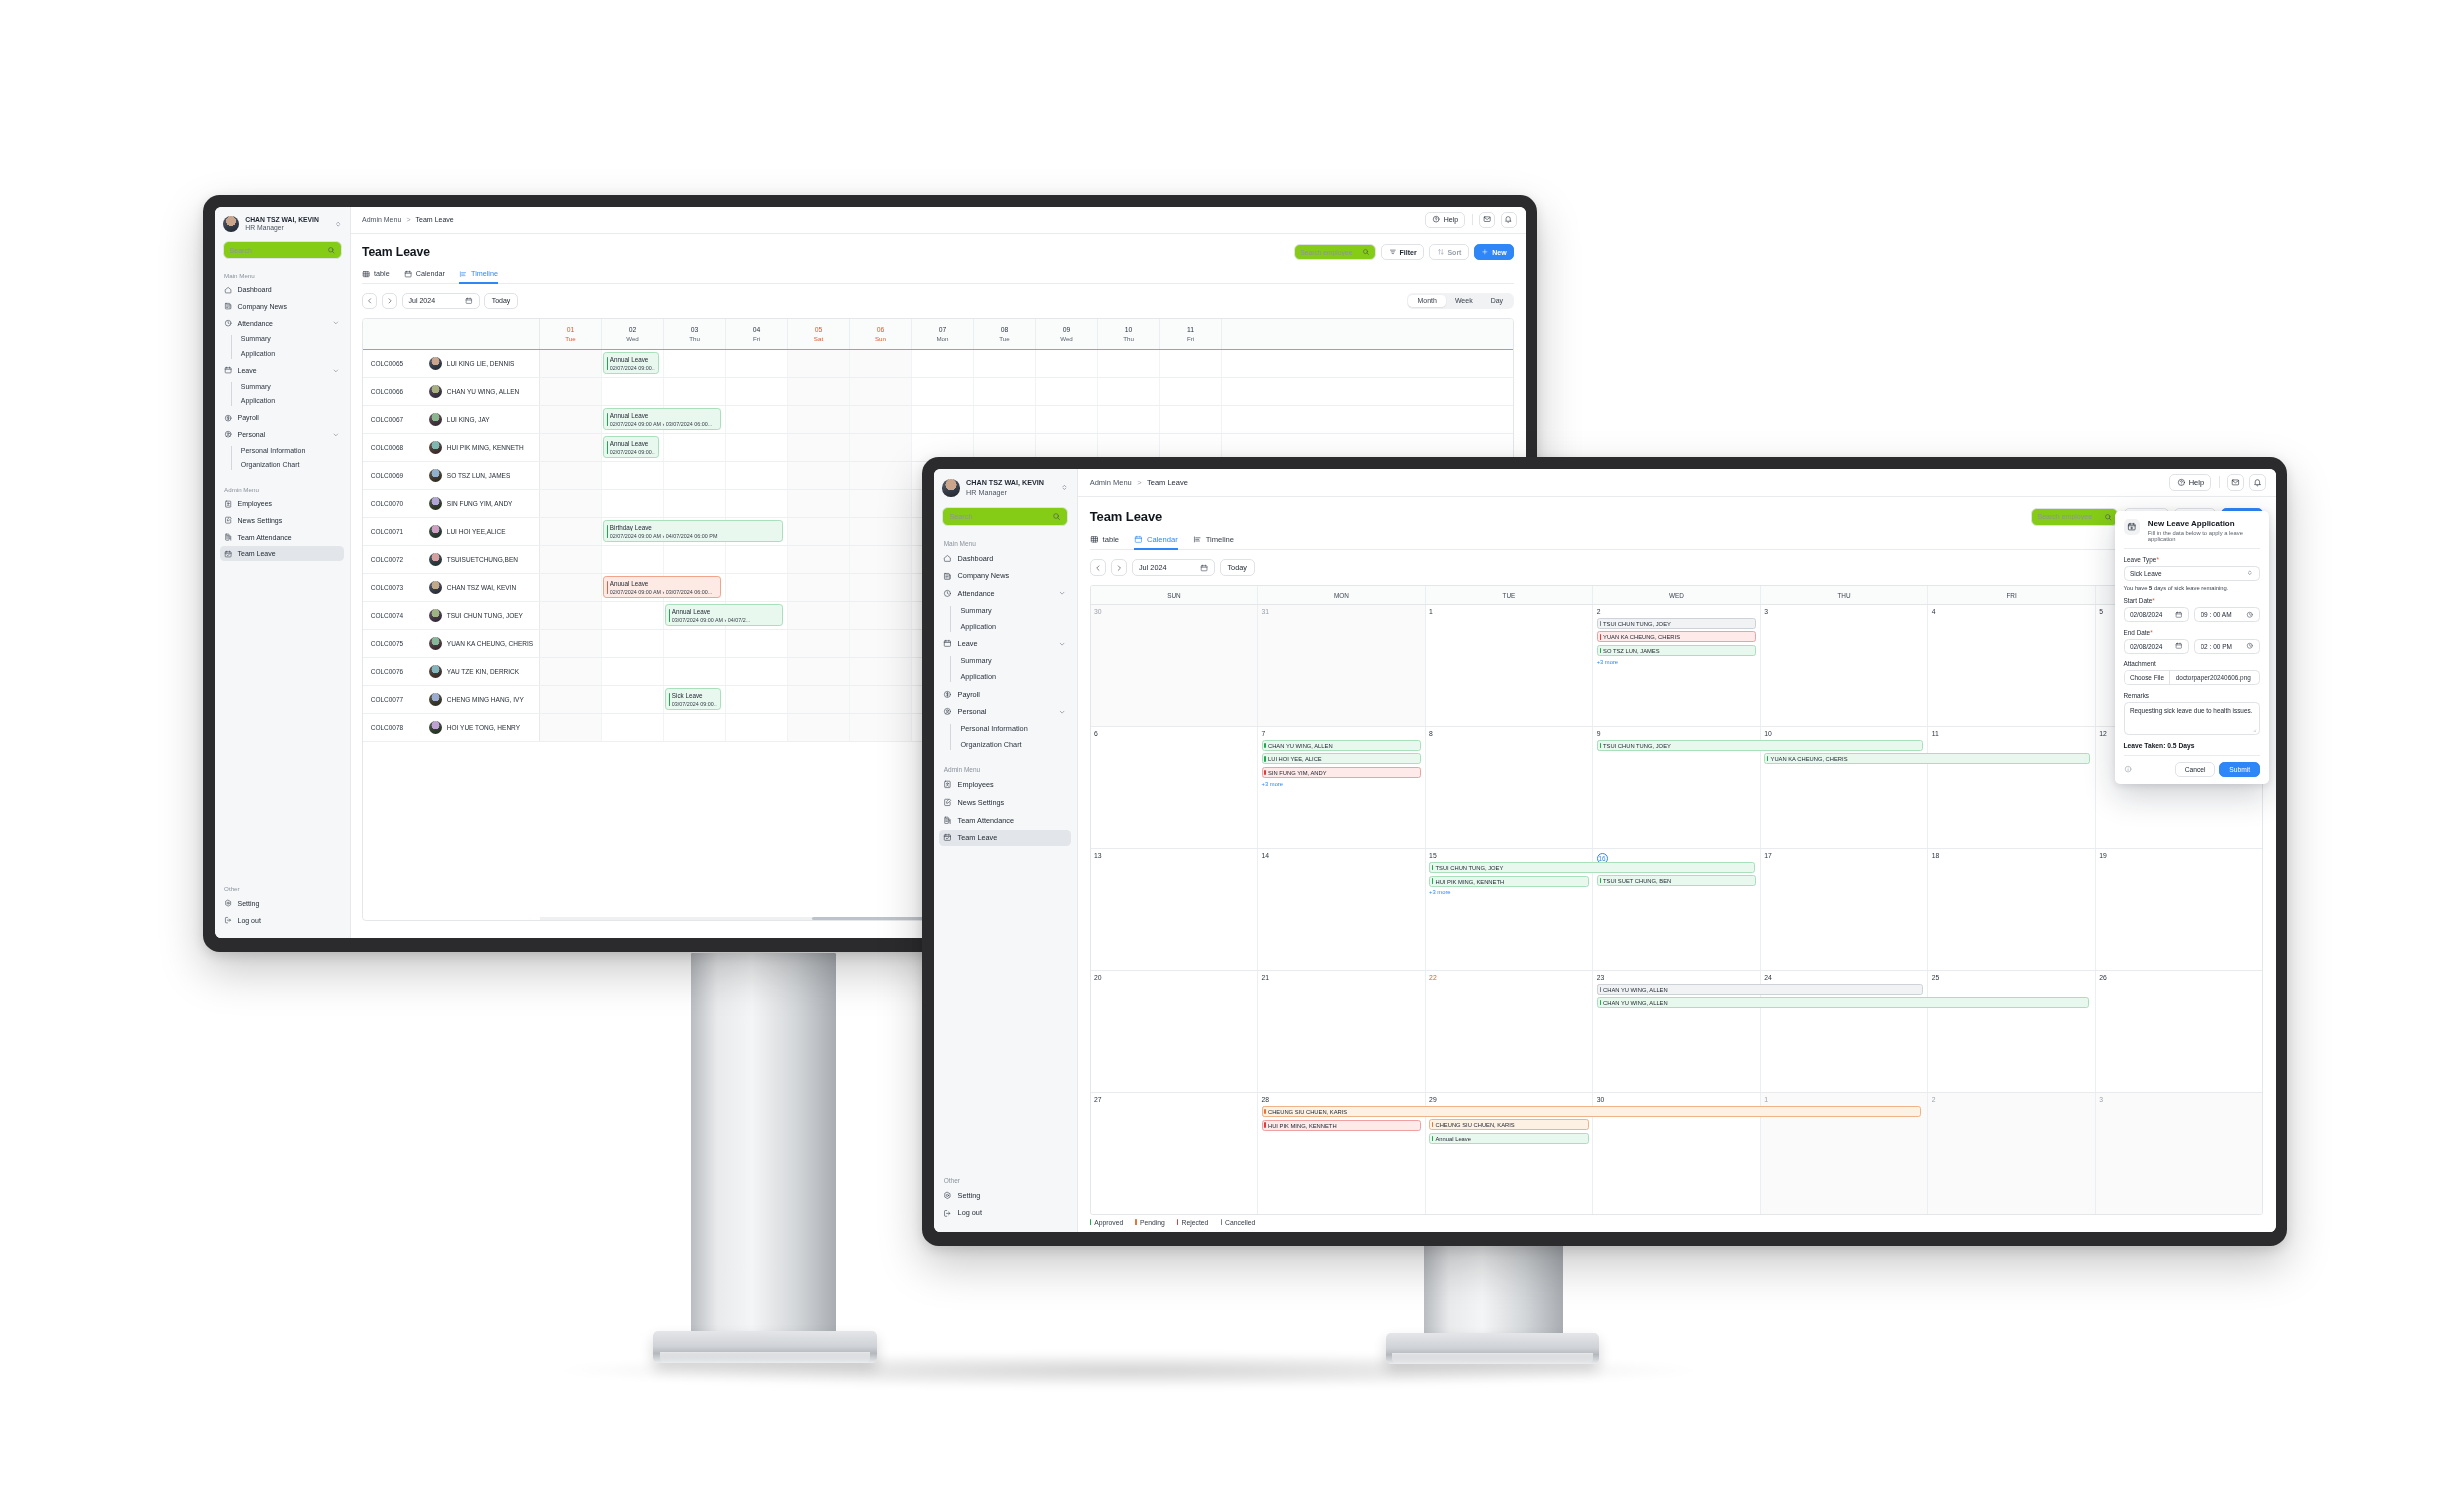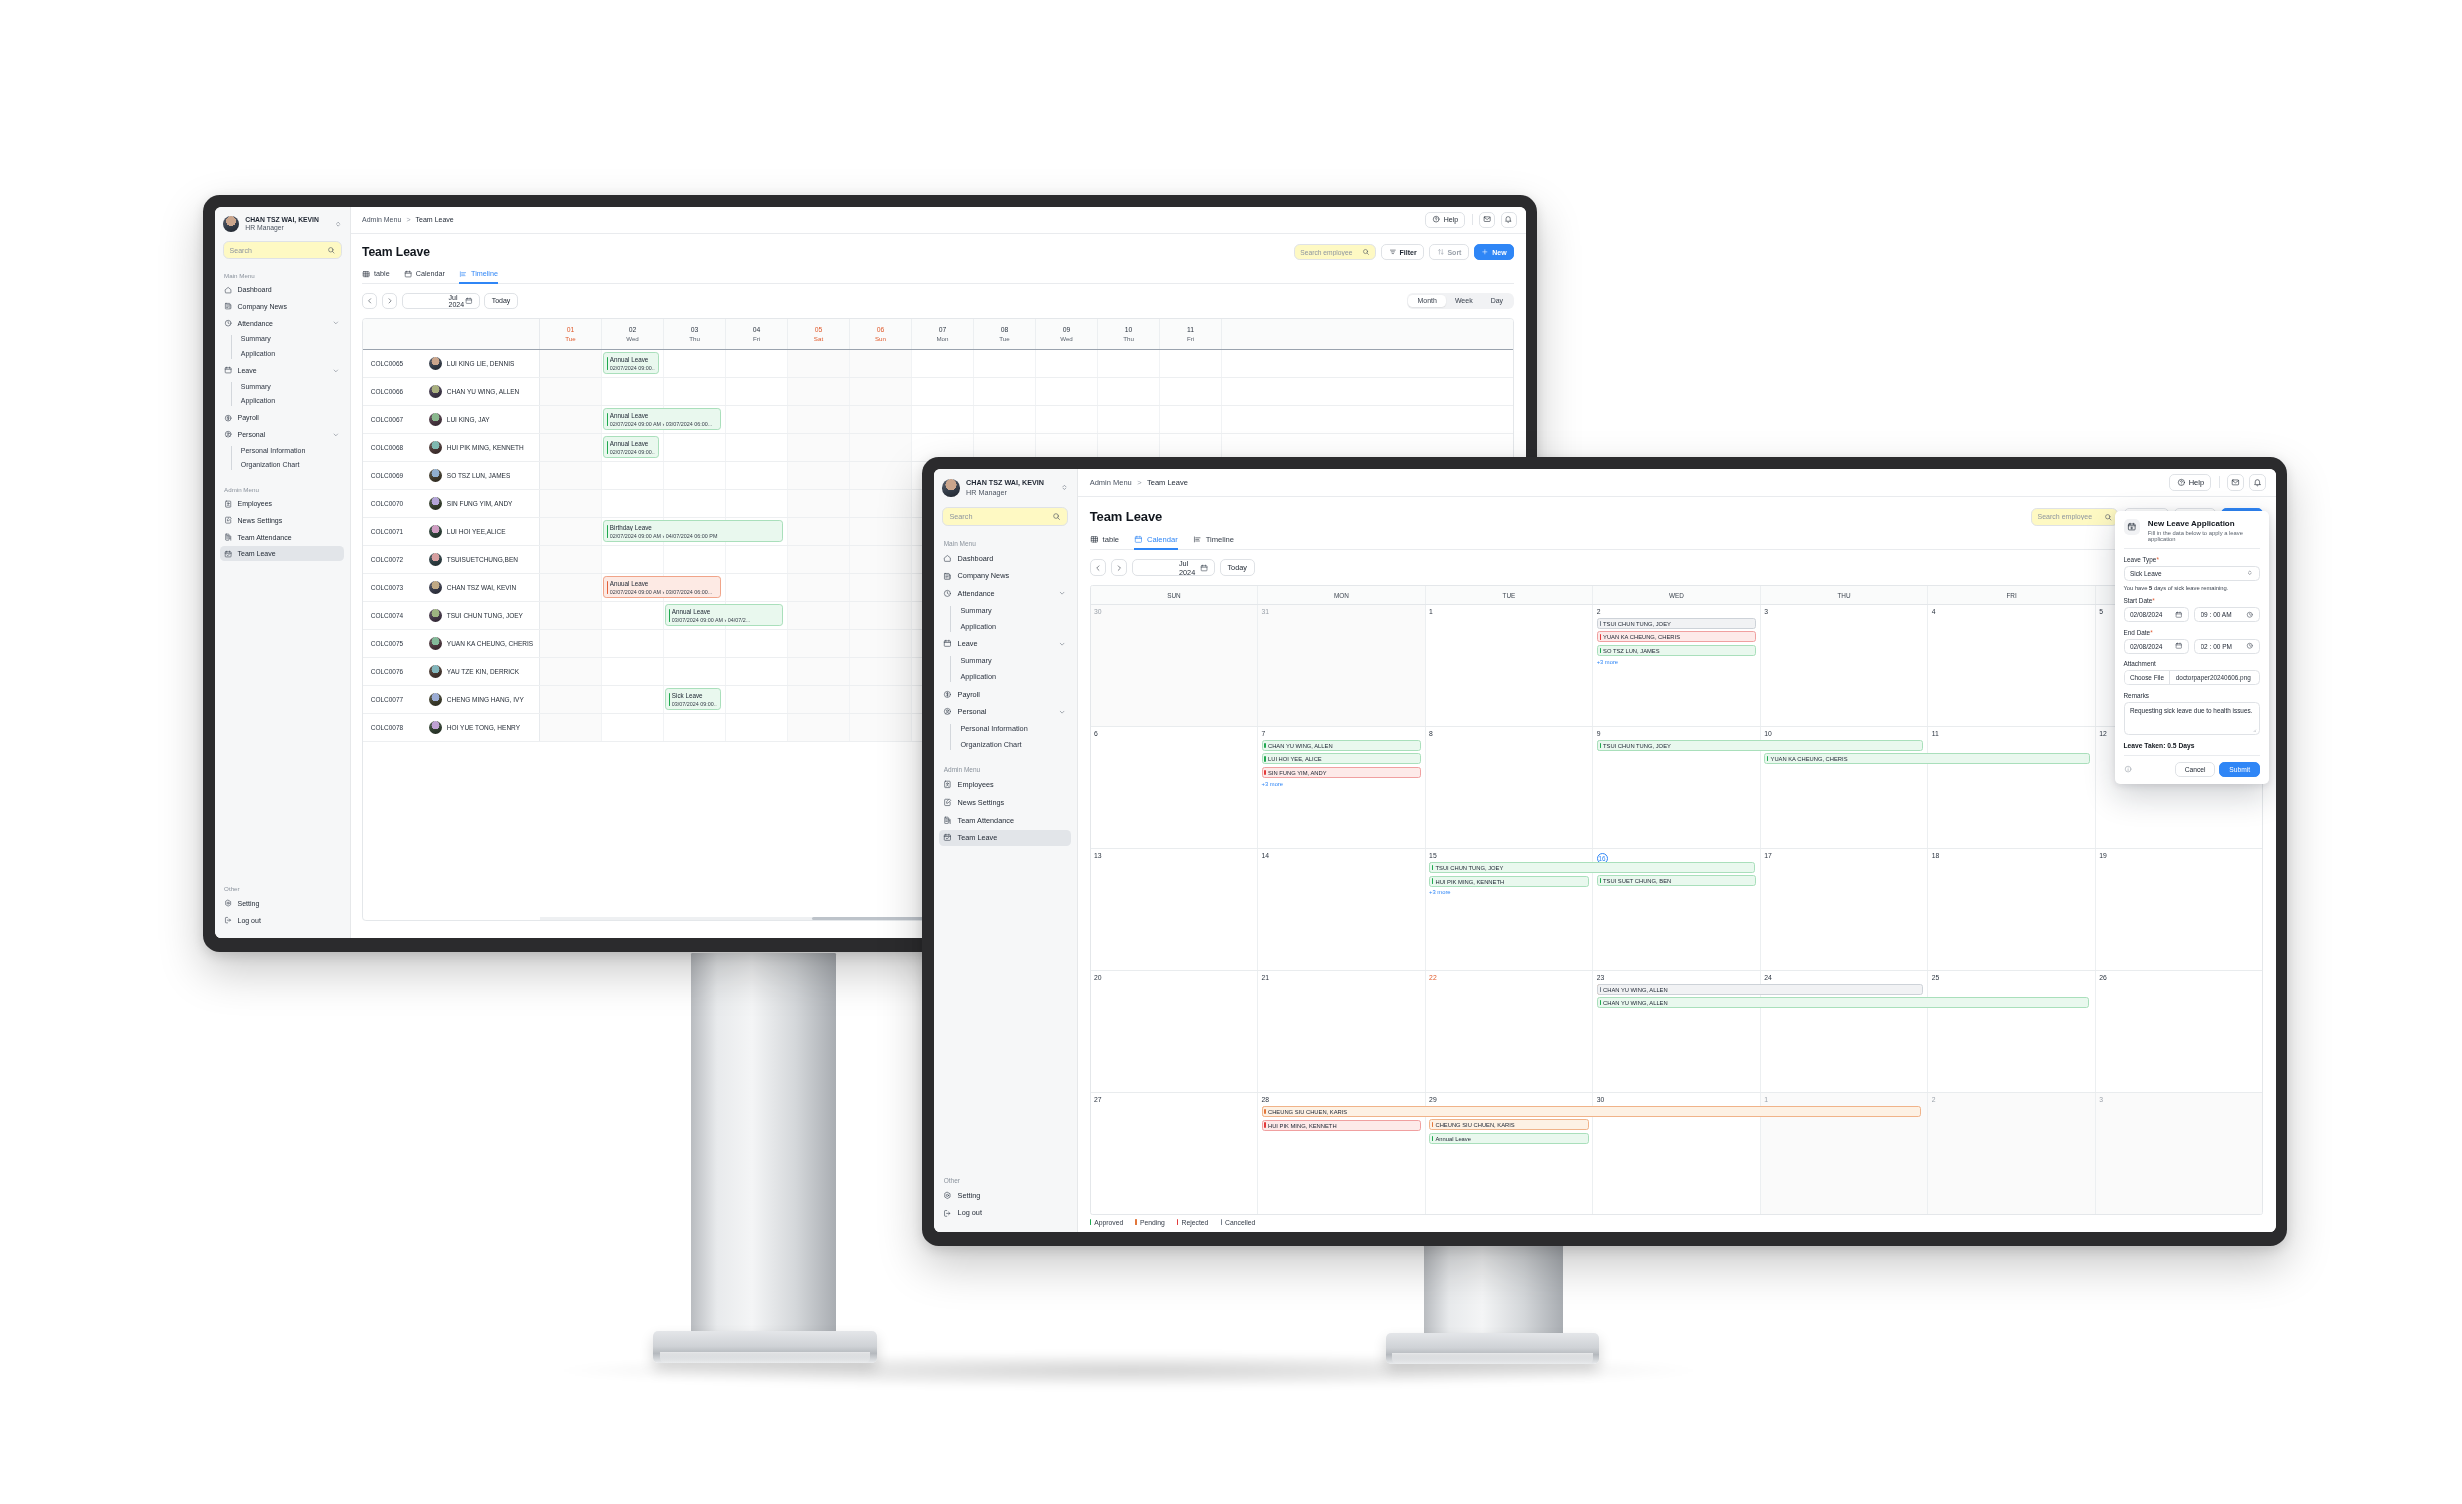--- a/index.html
+++ b/index.html
@@ -72,21 +72,21 @@
     background: radial-gradient(circle at 50% 32%, #caa58c 0 36%, transparent 37%),
                 linear-gradient(160deg,#5d6573 0%, #323a46 62%, #20252d 100%);
     box-shadow: inset 0 0 0 0.6px rgba(0,0,0,.07);
   }
   .user-names { flex:1 1 auto; min-width:0; }
   .user-name { font-weight:600; color:#1d2430; white-space:nowrap; }
   .user-role { color:#4d5561; }
   .chev-ud { color:#6d7682; flex:0 0 auto; }
 
   .search-box {
-    margin: 2.6px 7.7px 0 9px; background:#fef9c3; border:0.6px solid #dfe2e6; border-radius:5.8px;
+    margin: 2.6px 7.7px 0 9px; background:#84cc16; border:0.6px solid #dfe2e6; border-radius:5.8px;
     display:flex; align-items:center; gap:5.1px;
   }
   .search-box input {
     border:0; outline:0; background:transparent; width:100%;
     font-family:inherit; color:#222; min-width:0;
   }
   .search-box input::placeholder{ color:#8d959f; }
 
   .nav-section-label { color:#8a929c; padding-left:10.3px; }
   .nav-item {
@@ -127,21 +127,21 @@
   }
   .toolbar { display:flex; align-items:center; }
   .toolbar .spacer { flex:1 1 auto; }
   .btn.primary { background:#2f86f6; border-color:#2f86f6; color:#fff; }
   .btn.muted { color:#9aa1aa; }
 
   .datenav { display:flex; align-items:center; }
   .date-field {
     display:flex; align-items:center; border:0.6px solid #dfe2e6; border-radius:5.1px; background:#fff; color:#1e2632;
   }
-  .date-field .v { flex:1 1 auto;margin-left:40px; }
+  .date-field .v { flex:1 1 auto; }
   .seg {
     display:inline-flex; background:#f1f2f4; border-radius:5.8px; padding:1.9px;
   }
   .seg .s { color:#39414d; border-radius:4.5px; cursor:pointer; white-space:nowrap; }
   .seg .s.on { background:#fff; box-shadow:0 0.6px 1.3px rgba(0,0,0,.12); }
 
   
   .tl-wrap { border:0.6px solid #e4e7ea; border-radius:3.8px; overflow:hidden; background:#fff; }
   .tl-head { display:flex; background:#fafbfb; border-bottom:1.3px solid #9aa3ae; }
   .tl-head .spacer-col { border-right:0.6px solid #e7eaed; }

